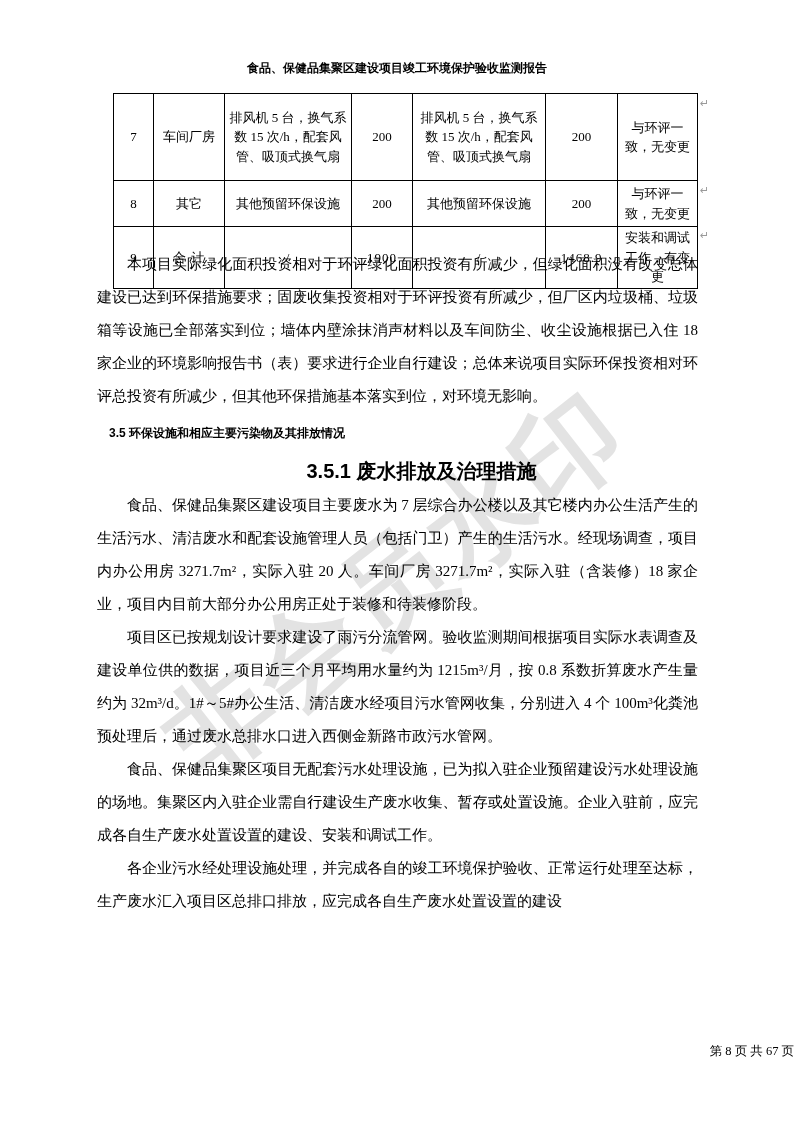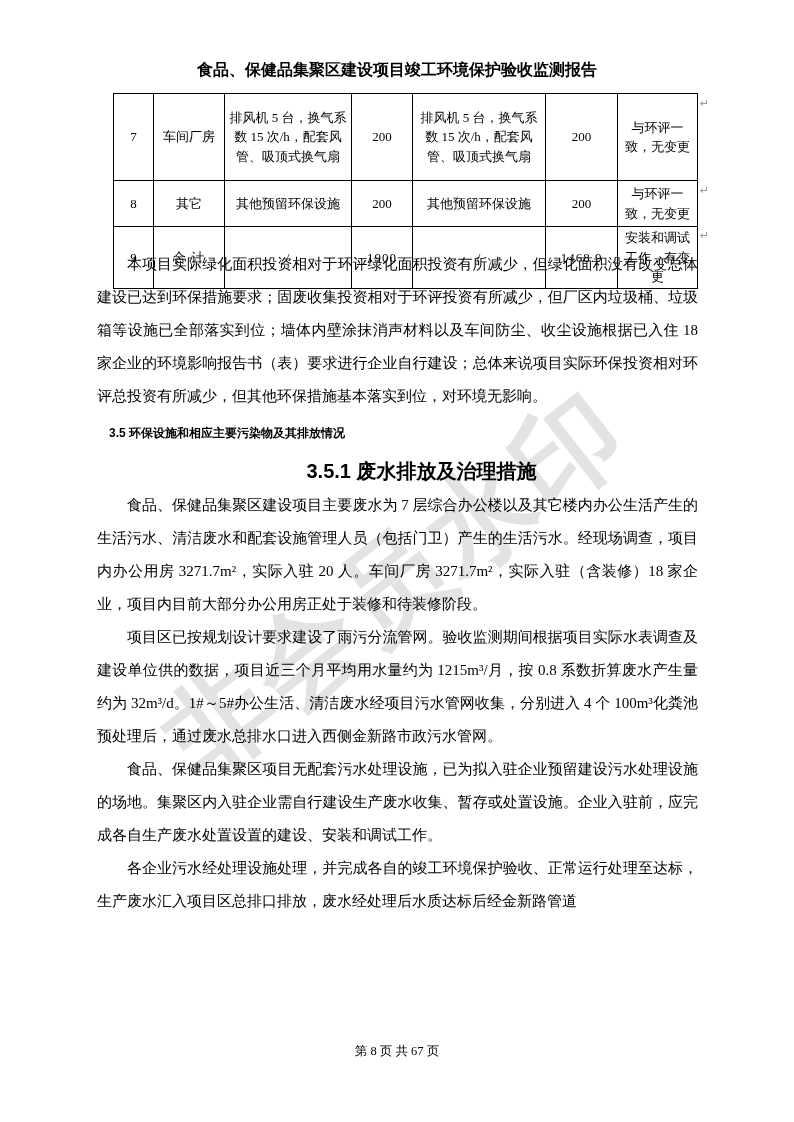--- a/index.html
+++ b/index.html
@@ -15,21 +15,21 @@
     display:flex; align-items:center; justify-content:center;
     transform:rotate(-38deg);
     font-family:"Liberation Sans","DejaVu Sans",sans-serif;
     font-weight:bold; font-size:106px; letter-spacing:4px;
     color:#e3e3e3; white-space:nowrap; z-index:0; user-select:none;
   }
   
   .doc-header {
     position:absolute; top:60px; left:0; width:100%; text-align:center;
     font-family:"Liberation Sans","DejaVu Sans",sans-serif;
-    font-weight:bold; font-size:16px; z-index:1;
+    font-weight:bold; font-size:12px; z-index:1;
   }
   
   .table-wrap { position:absolute; left:113px; top:93px; z-index:1; }
   table.epi { border-collapse:collapse; table-layout:fixed; width:584px; }
   table.epi td {
     border:1px solid #000; text-align:center; vertical-align:middle;
     font-size:13px; line-height:1.5; padding:1px 3px; overflow:hidden;
   }
   tr.row7 { height:87px; }
   tr.row8 { height:46px; }
@@ -51,21 +51,21 @@
     font-size:12px; font-weight:bold; line-height:40px;
     margin-left:12px; text-align:left;
   }
   .h351 {
     font-family:"Liberation Sans","DejaVu Sans",sans-serif;
     font-size:20px; font-weight:bold; line-height:36px;
     margin-left:48px; text-align:center;
   }
   
   .footer {
-    position:absolute; top:1043px; left:0; width:100%; text-align:center;
+    position:absolute; top:1043px; left:0; width:100%; text-align:right;
     font-size:12.5px; z-index:1;
   }
 </style>
 </head>
 <body>
 
 <div class="page">
 
   <div class="watermark">非会员水印</div>
 
@@ -117,18 +117,18 @@
     <span class="ret r3">↵</span>
   </div>
 
   <div class="content">
     <p>本项目实际绿化面积投资相对于环评绿化面积投资有所减少，但绿化面积没有改变总体建设已达到环保措施要求；固废收集投资相对于环评投资有所减少，但厂区内垃圾桶、垃圾箱等设施已全部落实到位；墙体内壁涂抹消声材料以及车间防尘、收尘设施根据已入住 18 家企业的环境影响报告书（表）要求进行企业自行建设；总体来说项目实际环保投资相对环评总投资有所减少，但其他环保措施基本落实到位，对环境无影响。</p>
     <h2 class="h35">3.5 环保设施和相应主要污染物及其排放情况</h2>
     <h3 class="h351">3.5.1 废水排放及治理措施</h3>
     <p>食品、保健品集聚区建设项目主要废水为 7 层综合办公楼以及其它楼内办公生活产生的生活污水、清洁废水和配套设施管理人员（包括门卫）产生的生活污水。经现场调查，项目内办公用房 3271.7m²，实际入驻 20 人。车间厂房 3271.7m²，实际入驻（含装修）18 家企业，项目内目前大部分办公用房正处于装修和待装修阶段。</p>
     <p>项目区已按规划设计要求建设了雨污分流管网。验收监测期间根据项目实际水表调查及建设单位供的数据，项目近三个月平均用水量约为 1215m³/月，按 0.8 系数折算废水产生量约为 32m³/d。1#～5#办公生活、清洁废水经项目污水管网收集，分别进入 4 个 100m³化粪池预处理后，通过废水总排水口进入西侧金新路市政污水管网。</p>
     <p>食品、保健品集聚区项目无配套污水处理设施，已为拟入驻企业预留建设污水处理设施的场地。集聚区内入驻企业需自行建设生产废水收集、暂存或处置设施。企业入驻前，应完成各自生产废水处置设置的建设、安装和调试工作。</p>
-    <p>各企业污水经处理设施处理，并完成各自的竣工环境保护验收、正常运行处理至达标，生产废水汇入项目区总排口排放，废水经处理后水质达标后经金新路管道</p>
+    <p>各企业污水经处理设施处理，并完成各自的竣工环境保护验收、正常运行处理至达标，生产废水汇入项目区总排口排放，应完成各自生产废水处置设置的建设</p>
   </div>
 
   <div class="footer">第 8 页 共 67 页</div>
 
 </div>
 
 </body></html>

